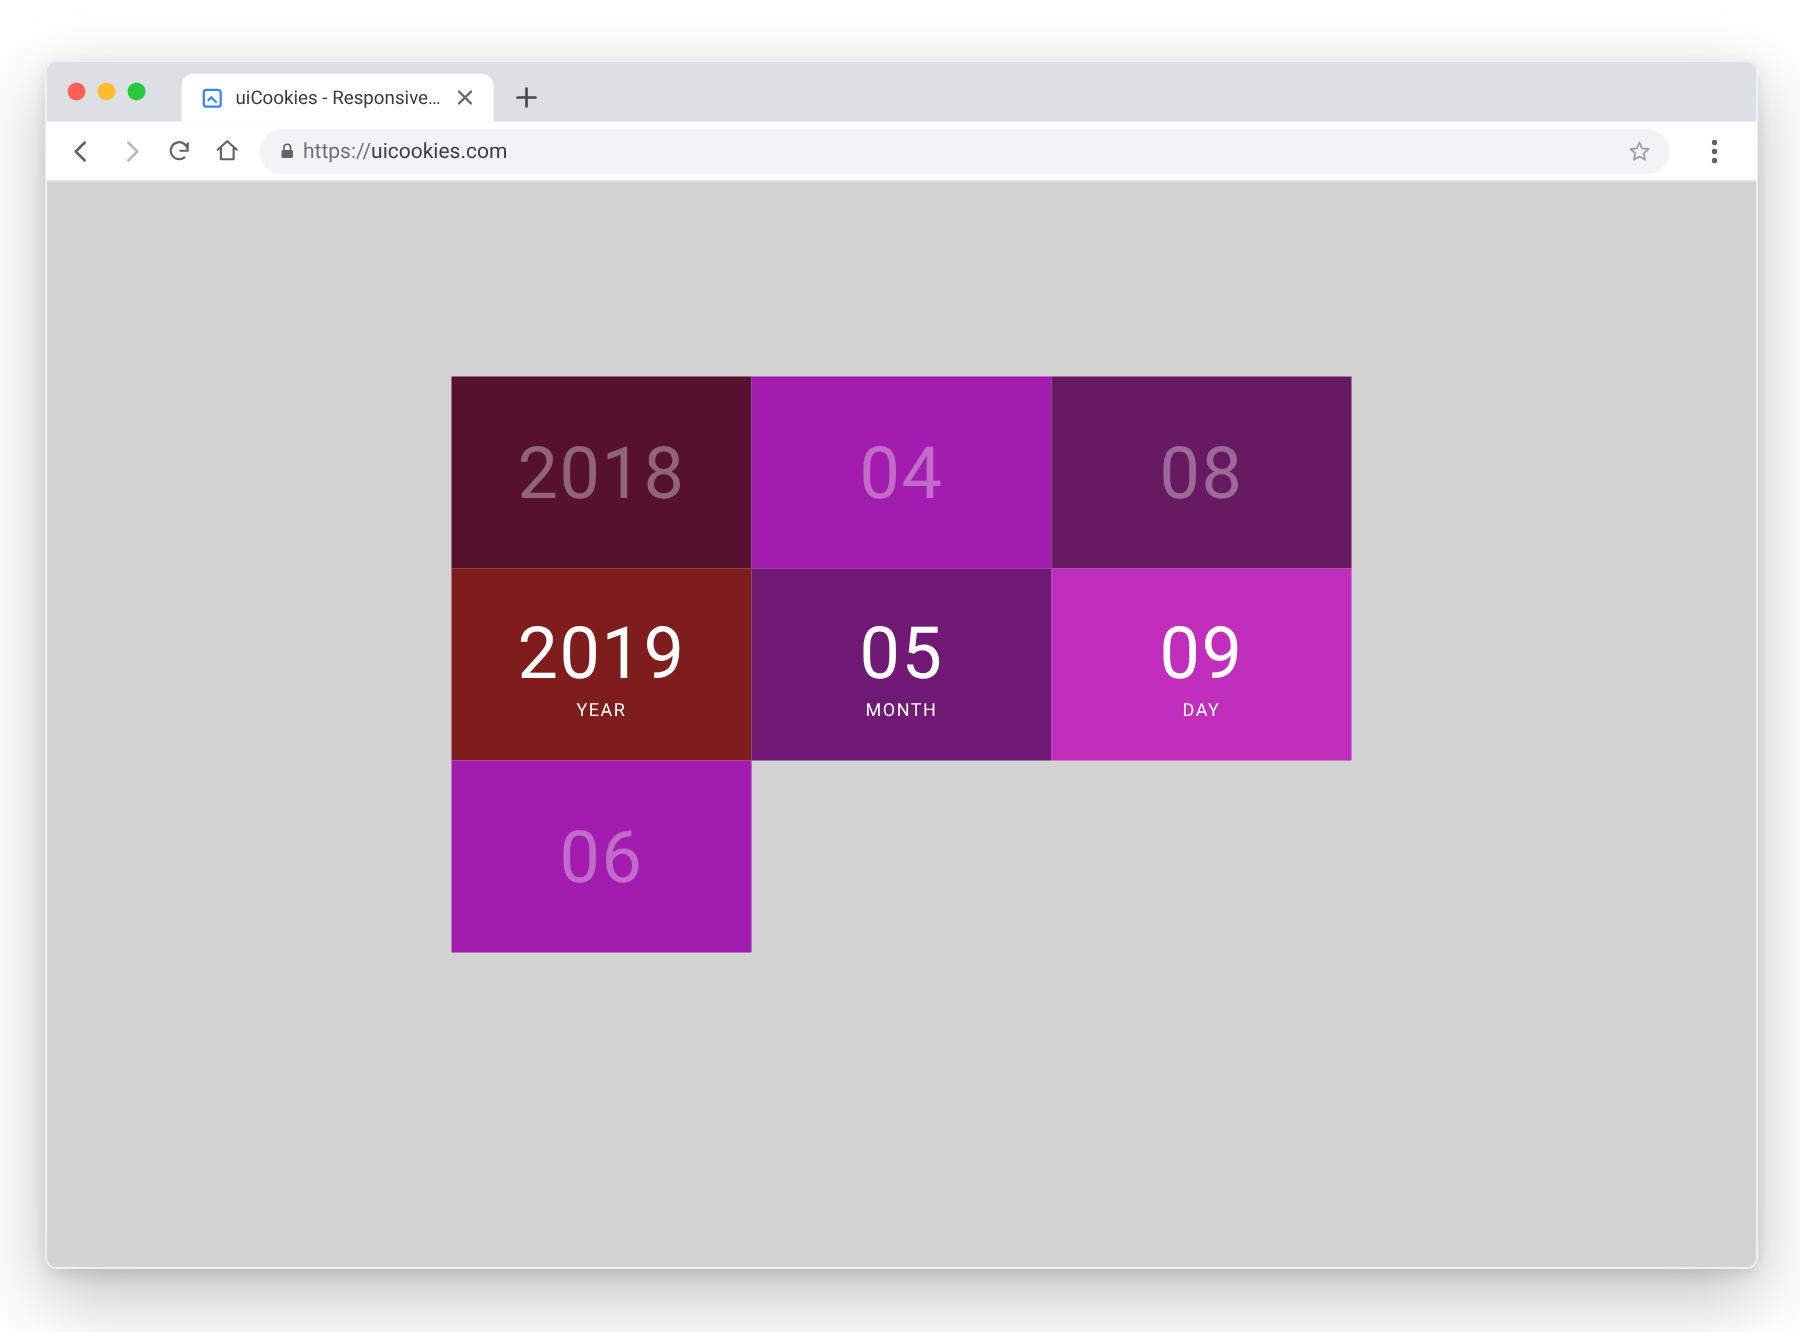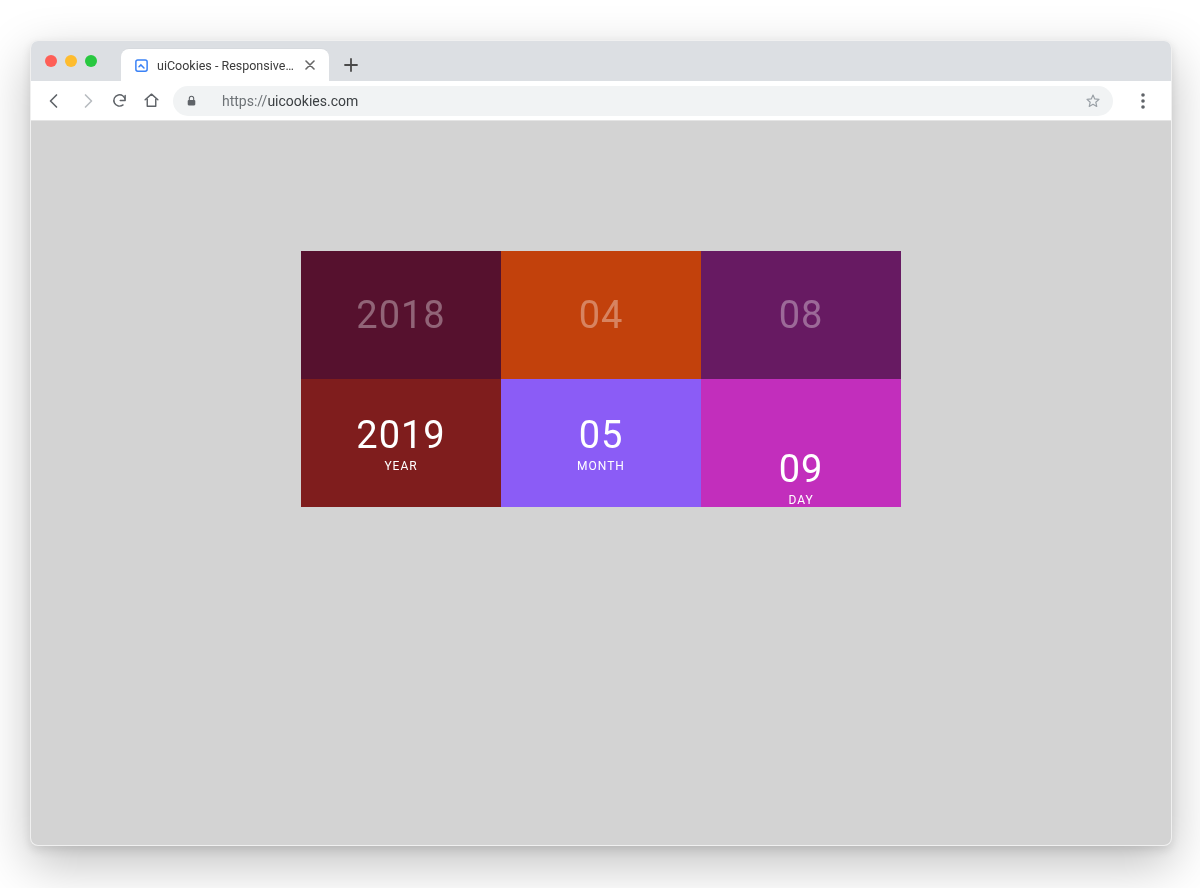--- a/index.html
+++ b/index.html
@@ -115,21 +115,21 @@
   .tbtn.disabled { color: #b8bcc0; }
   .addrwrap {
     flex: 1;
     margin: 0 10px 0 6px;
     height: 30px;
     background: #f1f3f4;
     border-radius: 15px;
     display: flex;
     align-items: center;
     padding: 0 12px;
-    gap: 24px;
+    gap: 4px;
   }
   .addrwrap .lock { color: #5f6368; display:flex; }
   .addrwrap .url {
     flex: 1;
     font-size: 14px;
     color: #3c4043;
     border: none;
     background: transparent;
     outline: none;
   }
@@ -158,40 +158,40 @@
 
   .cell {
     display: flex;
     flex-direction: column;
     align-items: center;
     justify-content: center;
     color: #fff;
     user-select: none;
   }
   .cell .num {
-    font-size: 38px;
+    font-size: 48px;
     font-weight: 400;
     letter-spacing: 1px;
   }
   .cell .lbl {
     font-size: 12px;
     letter-spacing: 1px;
     margin-top: 2px;
   }
   .dim .num { color: rgba(255,255,255,0.35); }
 
   
   .c-year.dim  { background:#56112e; }
-  .c-month.dim { background:#c2410c; }
+  .c-month.dim { background:#a21caf; }
   .c-day.dim   { background:#671a62; }
 
   
   .c-year.sel  { background:#7f1d1d; }
-  .c-month.sel { background:#8b5cf6; }
-  .c-day.sel   { background:#c22ebc;justify-content:flex-end; }
+  .c-month.sel { background:#701a75; }
+  .c-day.sel   { background:#c22ebc; }
 
   svg { display:block; }
 </style>
 </head>
 <body>
 
 <div class="stage">
   <div class="browser">
 
     <div class="tabstrip">
@@ -287,18 +287,21 @@
         </div>
         <div class="cell c-month sel">
           <span class="num">05</span>
           <span class="lbl">MONTH</span>
         </div>
         <div class="cell c-day sel">
           <span class="num">09</span>
           <span class="lbl">DAY</span>
         </div>
 
+        <div class="cell c-month dim">
+            <span class="num">06</span>
+          </div>
 
       </div>
     </div>
 
   </div>
 </div>
 
 </body></html>

